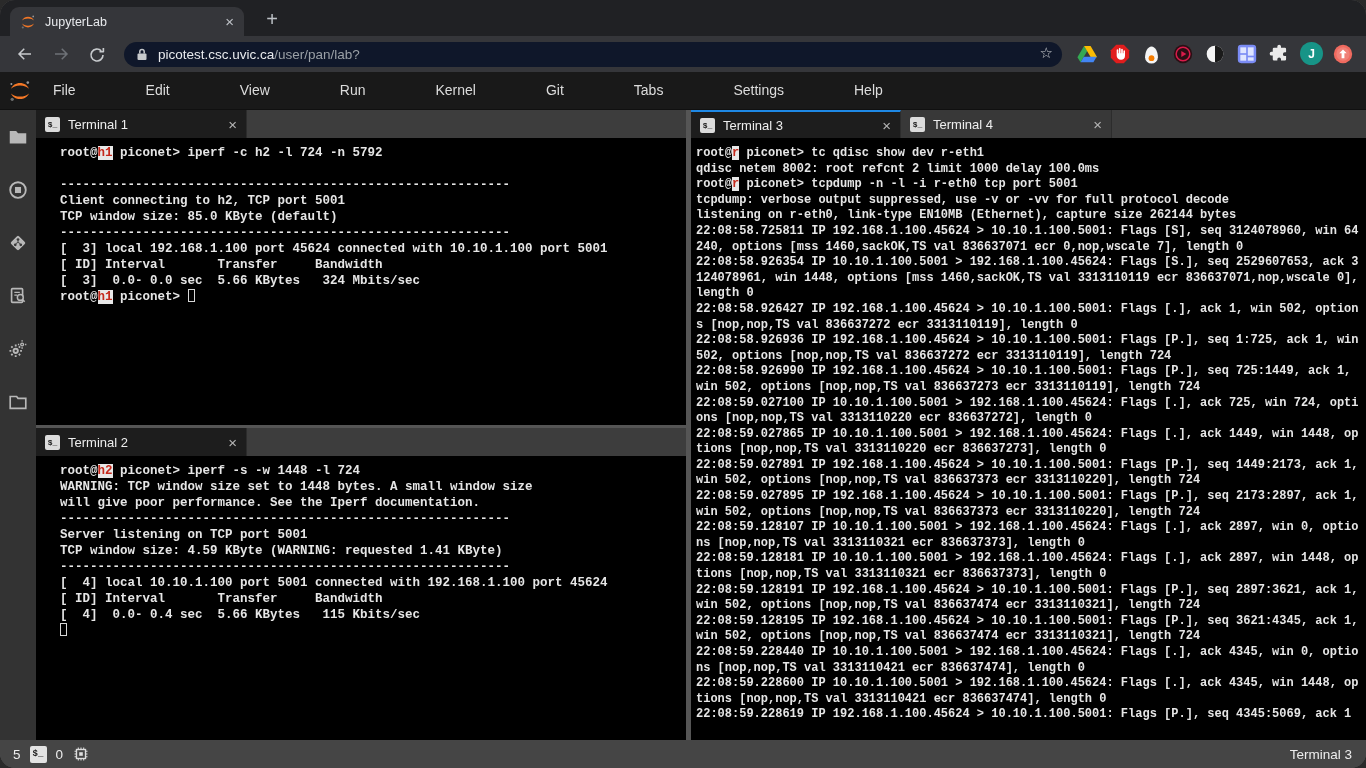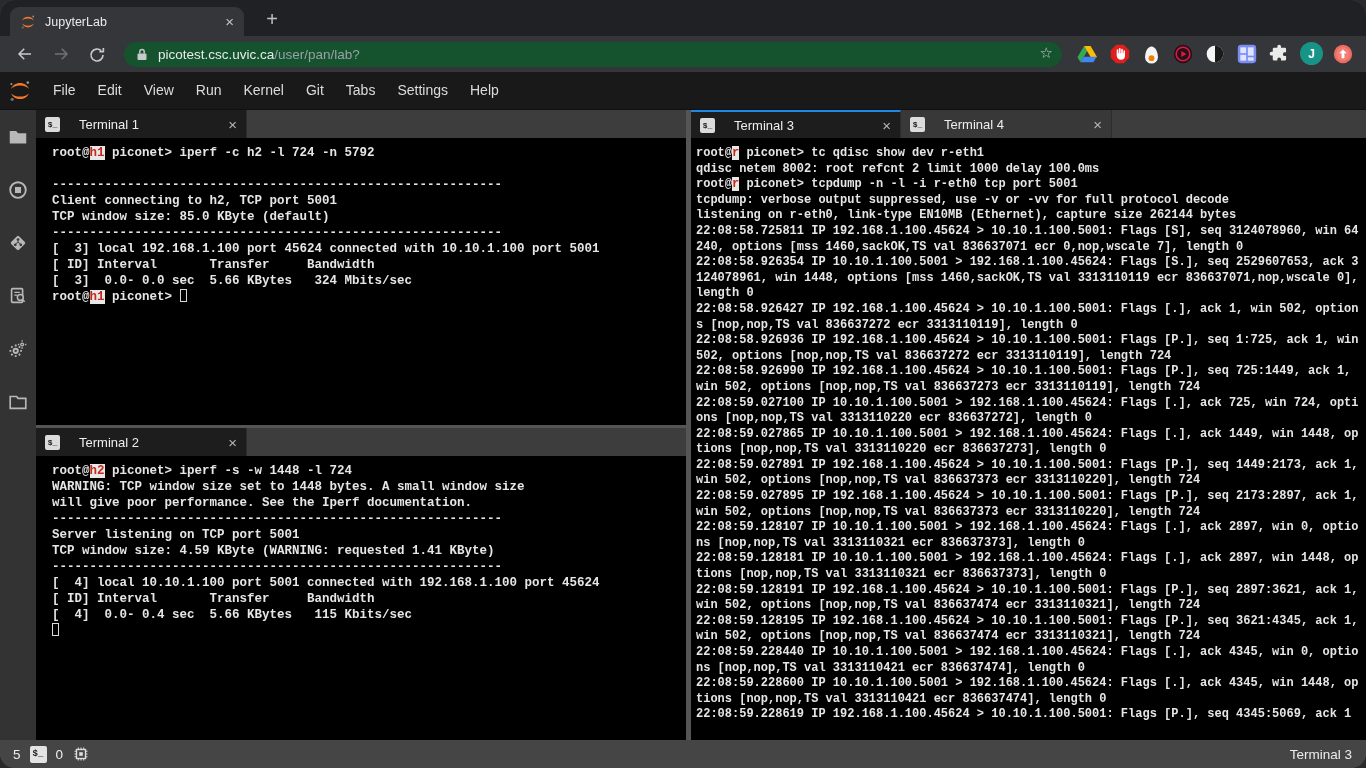--- a/index.html
+++ b/index.html
@@ -14,35 +14,35 @@
   .btab .favicon { width:16px; height:16px; flex:0 0 16px; }
   .btab-title { flex:1; margin-left:9px; font-size:12.5px; color:#e8eaed; white-space:nowrap; overflow:hidden; }
   .btab-close { color:#bdc1c6; font-size:15px; line-height:15px; cursor:default; }
   .newtab { position:absolute; left:260px; top:8px; width:24px; height:24px; color:#bdc1c6;
             font-size:20px; text-align:center; line-height:22px; }
 
   .toolbar { position:absolute; top:36px; left:0; width:100%; height:36px; background:#35363a; }
   .navbtn { position:absolute; top:9px; width:18px; height:18px; }
   .nav-back { left:16px; } .nav-fwd { left:52px; } .nav-reload { left:88px; top:10px; }
   .urlbar { position:absolute; left:124px; top:6px; width:938px; height:25px; border-radius:13px;
-            background:#14532d; display:flex; align-items:center; padding:0 12px; }
+            background:#0f172a; display:flex; align-items:center; padding:0 12px; }
   .urltext { margin-left:10px; font-size:13.5px; color:#e8eaed; white-space:nowrap; }
   .urltext .path { color:#9aa0a6; }
   .star { position:absolute; right:9px; top:2px; font-size:15px; color:#c7cacd; }
   .extbtn { position:absolute; top:8px; width:20px; height:20px; }
   .avatar { position:absolute; left:1300px; top:6px; width:23px; height:23px; border-radius:50%;
             background:#179487; color:#fff; font-size:12px; font-weight:bold;
             display:flex; align-items:center; justify-content:center; }
   .updbtn { position:absolute; left:1333px; top:8px; width:20px; height:20px; }
 
   
   .jlmenubar { position:absolute; top:72px; left:0; width:100%; height:38px; background:#191919;
                display:flex; align-items:center; border-bottom:1px solid #101010; }
   .jllogo { width:24px; height:24px; margin-left:8px; }
-  .menus { display:flex; margin-left:10px; }
+  .menus { display:flex; margin-left:10px;gap:48px; }
   .menu-item { padding:0 11px; font-size:14px; color:#dcdcdc; line-height:37px; }
 
   
   .dock { position:absolute; top:110px; left:0; width:1366px; height:630px; background:#555; }
   .sidebar { position:absolute; left:0; top:0; width:36px; height:100%; background:#333; }
   .side-slot { width:36px; height:53px; display:flex; align-items:center; justify-content:center; }
 
   .panel { position:absolute; overflow:hidden; }
   .panel-t1 { left:36px; top:0; width:650px; height:315px; }
   .panel-t2 { left:36px; top:318px; width:650px; height:312px; }
@@ -51,26 +51,26 @@
   .vsplit { position:absolute; left:686px; top:0; width:5px; height:100%; background:#555; }
 
   .tabbar { position:absolute; top:0; left:0; right:0; height:28px; background:#3d3d3d; display:flex; }
   .jtab { width:211px; height:28px; display:flex; align-items:center; padding:0 9px;
           background:#1d1d1d; border-right:1px solid #2c2c2c; }
   .jtab.focused { border-top:2px solid #1e88e5; }
   .jtab.inactive { background:#383838; }
   .tbadge { width:15px; height:15px; flex:0 0 15px; background:#dcdcdc; color:#1a1a1a; border-radius:2px;
             font-family:"Liberation Mono", monospace; font-size:8px; font-weight:bold;
             display:flex; align-items:center; justify-content:center; }
-  .jtab .lbl { margin-left:19px; font-size:13px; color:#eeeeee; flex:1; }
+  .jtab .lbl { margin-left:8px; font-size:13px; color:#eeeeee; flex:1; }
   .jtab .x { color:#b5b5b5; font-size:15px; line-height:15px; }
 
   .term { position:absolute; left:0; right:0; top:28px; bottom:0; background:#000; overflow:hidden;
           font-family:"Liberation Mono", monospace; font-weight:bold; color:#e6e6e6; }
-  .termL { font-size:12.5px; line-height:16px; padding:7px 4px 0 16px; }
+  .termL { font-size:12.5px; line-height:16px; padding:7px 4px 0 24px; }
   .termR { font-size:12px; line-height:15.6px; padding:8px 6px 0 5px; }
   .tline { white-space:pre-wrap; word-break:break-all; }
   .hl { color:#c5291c; background:#e8e8e8; }
   .cursor { display:inline-block; width:7px; height:13px; border:1px solid #d8d8d8;
             vertical-align:-2px; }
 
   
   .statusbar { position:absolute; left:0; bottom:0; width:100%; height:28px; background:#454545;
                display:flex; align-items:center; color:#ededed; font-size:13.5px; }
   .sb-left { display:flex; align-items:center; margin-left:13px; }

